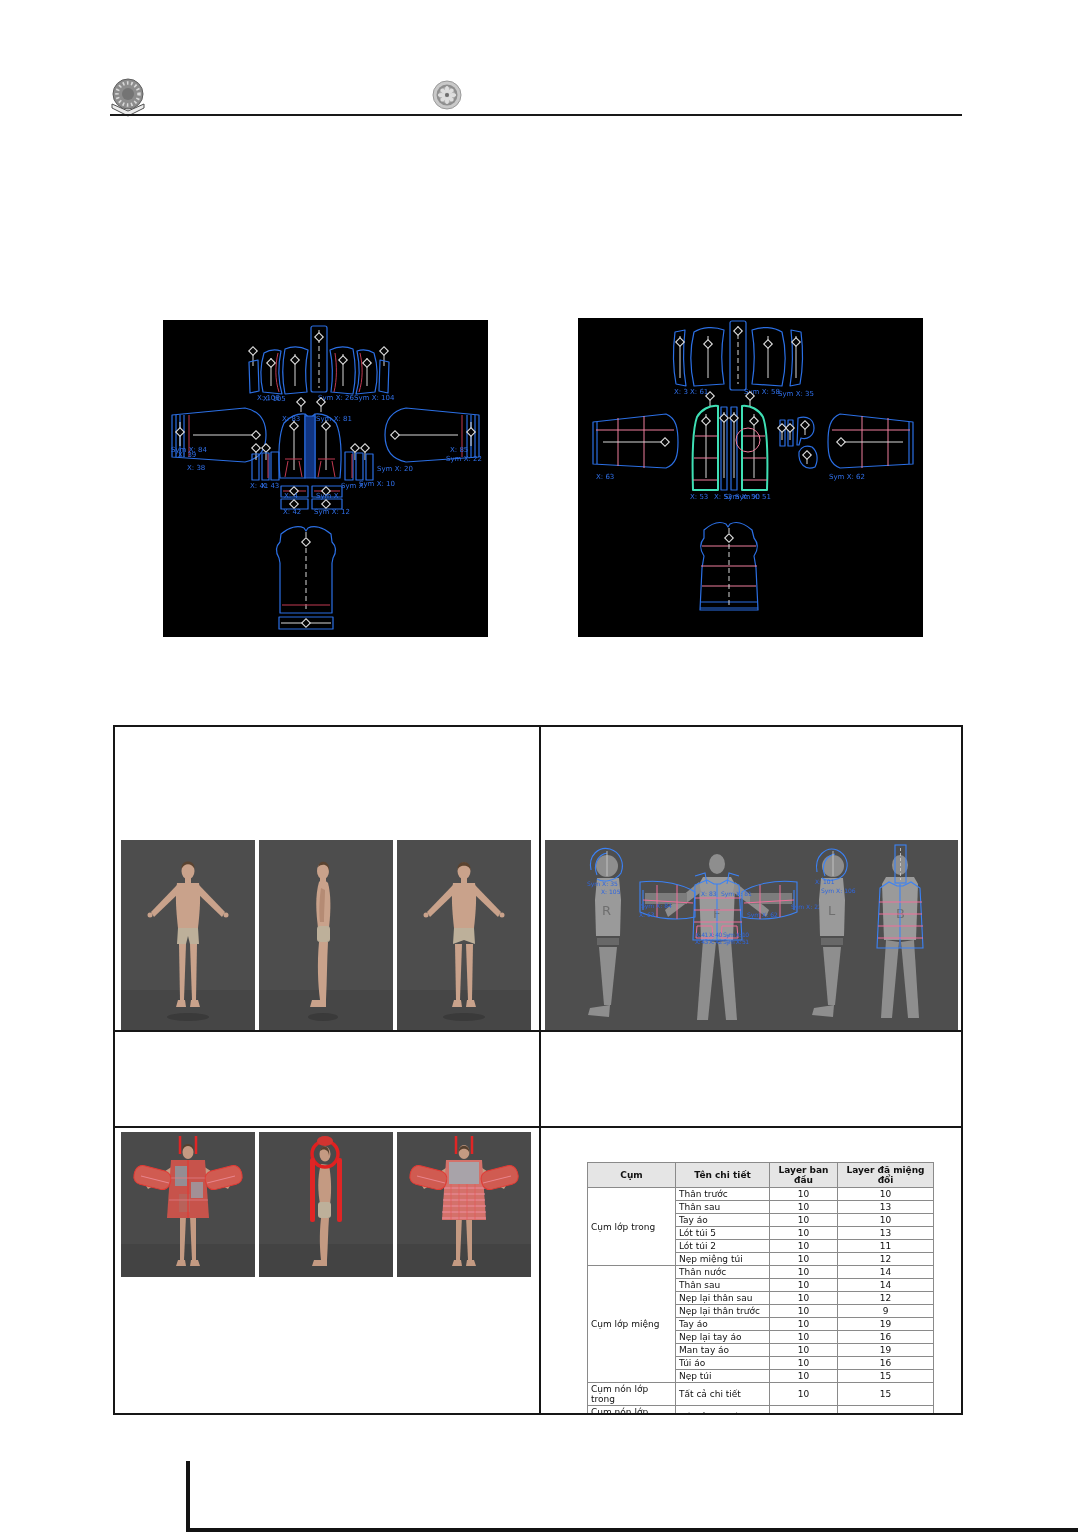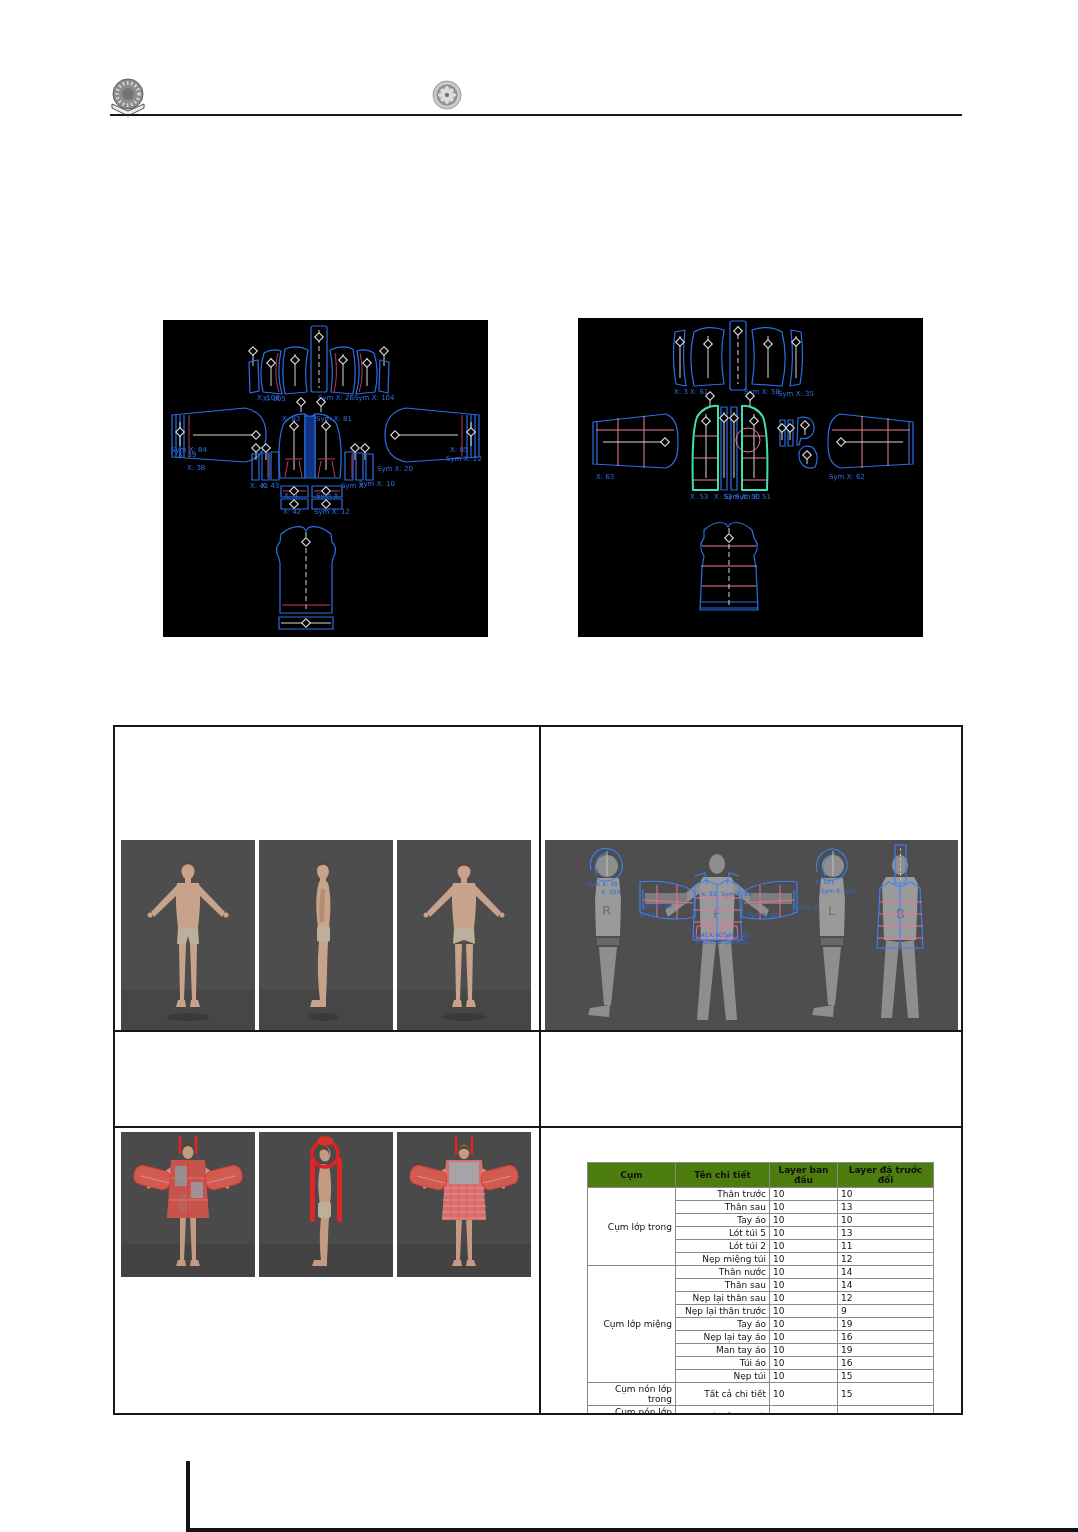--- a/index.html
+++ b/index.html
@@ -24,24 +24,24 @@
   .cy{fill:none;stroke:#3fe0b5;stroke-width:2;stroke-linejoin:round}
   .dia{fill:#050505;stroke:#dedede;stroke-width:1.1}
   .lbA,.lbB{fill:#2f6fe8;font-size:7px;font-family:"DejaVu Sans","Liberation Sans",sans-serif}
   .lbg{fill:#2e66e0;font-size:6px;font-family:"DejaVu Sans","Liberation Sans",sans-serif}
   .lt{fill:#6f6f6f;font-size:13px}
   .blg{stroke:#3b82f6;fill:none;stroke-width:1.1}
   .wlg{stroke:#cfcfcf;stroke-width:0.8;fill:none}
   .pkg{stroke:#ef6f9a;stroke-width:1;fill:none}
   
   .layer-table{border-collapse:collapse;font-size:9px;color:#111;margin:34px 0 0 46px;table-layout:fixed}
-  .layer-table th{background:#4d7c0f;font-weight:bold;border:1px solid #8a8a8a;padding:2px 6px;text-align:center}
+  .layer-table th{background:#e5e5e5;font-weight:bold;border:1px solid #8a8a8a;padding:2px 6px;text-align:center}
   .layer-table td{border:1px solid #8a8a8a;padding:1px 3px;height:13px;background:#fff}
-  .layer-table td.num{text-align:left}
-  .layer-table td.group-cell,.layer-table td.part-cell{text-align:right}
+  .layer-table td.num{text-align:center}
+  .layer-table td.group-cell,.layer-table td.part-cell{text-align:left}
   
   .crop-v{position:absolute;left:186px;top:1461px;width:4px;height:71px;background:#131313}
   .crop-h{position:absolute;left:186px;top:1528px;width:892px;height:4px;background:#131313}
 </style>
 </head>
 <body>
 
 <div class="abs" style="left:0;top:0;width:1078px;height:1532px">
 
   <svg class="abs" style="left:108px;top:76px" width="40" height="44" viewBox="0 0 40 44">
@@ -619,21 +619,21 @@
             <col style="width:88px">
             <col style="width:94px">
             <col style="width:68px">
             <col style="width:96px">
           </colgroup>
         <thead>
           <tr>
             <th>Cụm</th>
             <th>Tên chi tiết</th>
             <th>Layer ban đầu</th>
-            <th>Layer đã trước đổi</th>
+            <th>Layer đã miệng đổi</th>
           </tr>
         </thead>
         <tbody>
             <tr>
               <td class="group-cell" rowspan="6">Cụm lớp trong</td>
               <td class="part-cell">Thân trước</td>
               <td class="num">10</td>
               <td class="num">10</td>
             </tr>
             <tr>

